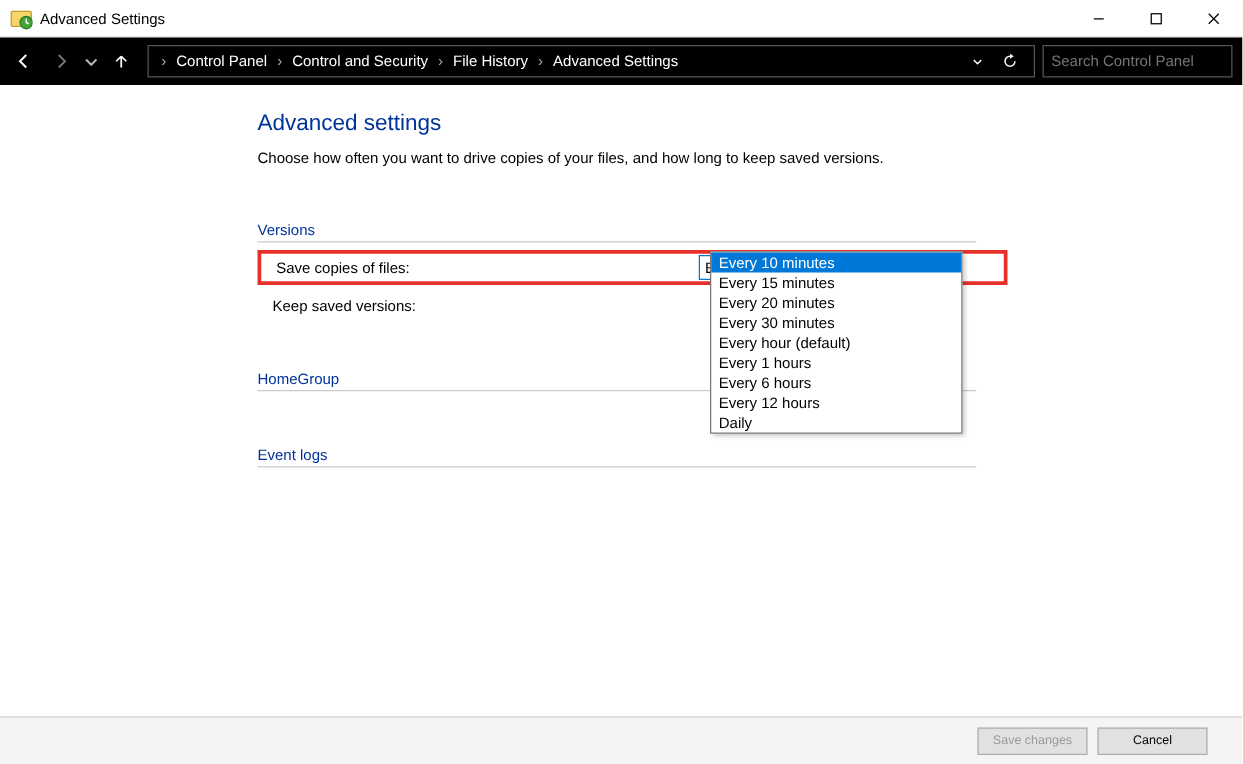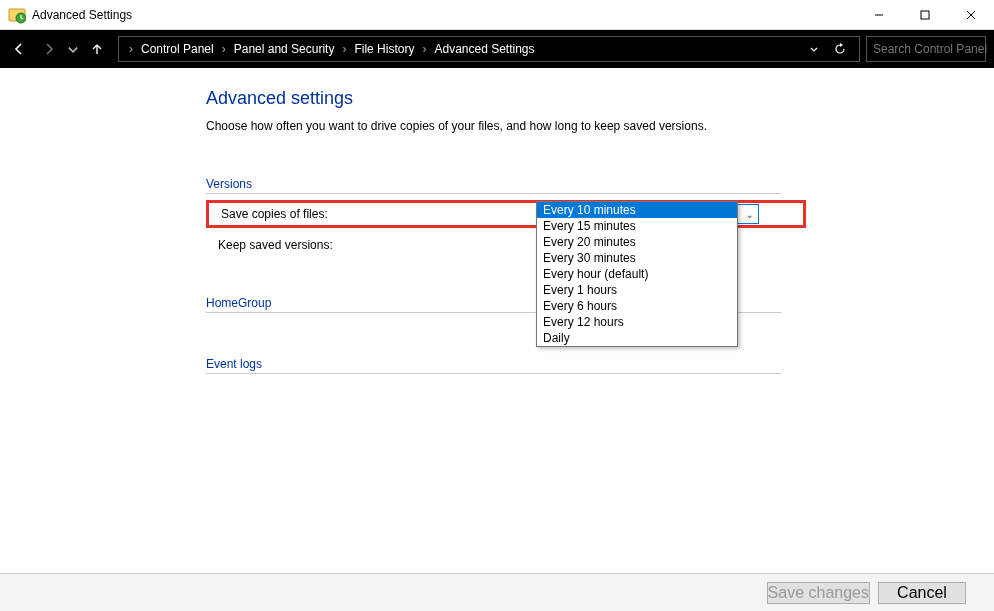--- a/index.html
+++ b/index.html
@@ -15,21 +15,21 @@
 
 
 .navbar { height: 38px; background: #000; display: flex; align-items: center; color: #fff; font-size: 12px; padding: 0 4px; }
 .nav-arrow { width: 30px; height: 30px; display: flex; align-items: center; justify-content: center; cursor: pointer; }
 .nav-arrow svg { width: 14px; height: 14px; }
 .breadcrumb-box { flex: 1; height: 26px; border: 1px solid #555; display: flex; align-items: center; padding: 0 6px; margin: 0 6px; background: #000; }
 .breadcrumb-box .seg { padding: 0 4px; cursor: pointer; }
 .breadcrumb-box .sep { padding: 0 4px; color: #aaa; }
 .breadcrumb-box .spacer { flex: 1; }
 .nav-smallbtn { width: 26px; height: 26px; display: flex; align-items: center; justify-content: center; cursor: pointer; }
-.searchbox { width: 120px; height: 26px; border: 1px solid #555; background: #000; display: flex; align-items: center; margin-right: 4px; }
+.searchbox { width: 152px; height: 26px; border: 1px solid #555; background: #000; display: flex; align-items: center; margin-right: 4px; }
 .searchbox input { flex: 1; background: transparent; border: none; outline: none; color: #888; font-size: 12px; padding: 0 6px; }
 
 
 .content { position: relative; height: 505px; background: #fff; padding-left: 206px; padding-top: 20px; font-size: 12px; color: #000; }
 .page-title { font-size: 18px; color: #003399; font-weight: 400; margin-bottom: 10px; }
 .desc { margin-bottom: 14px; }
 .section-hdr { color: #003399; border-bottom: 1px solid #ccc; padding-bottom: 2px; margin-bottom: 6px; font-size: 12px; width: 575px; margin-top: 44px; }
 
 .highlighted-row { border: 3px solid #e6302a; width: 600px; height: 28px; display: flex; align-items: center; margin-bottom: 10px; position: relative; }
 .row-label { padding-left: 12px; flex: 0 0 350px; }
@@ -40,27 +40,27 @@
 .select-closed { width: 200px; height: 20px; border: 1px solid #0078d7; background: #fff; display: flex; align-items: center; padding: 0 4px; font-size: 12px; justify-content: space-between; cursor: pointer; }
 .select-closed .chev { color: #555; font-size: 10px; }
 
 .indent-block { padding-left: 12px; margin-bottom: 14px; width: 575px; }
 .indent-block .line1 { margin-bottom: 2px; }
 .link-text { color: #0066cc; cursor: pointer; }
 .shield-line { display: flex; align-items: center; gap: 6px; margin-top: 4px; }
 .shield-icon-box { width: 16px; height: 16px; display: inline-flex; }
 
 
-.dropdown-open { position: absolute; left: 536px; top: 133px; width: 202px; border: 1px solid #767676; background: #fff; box-shadow: 2px 2px 4px rgba(0,0,0,0.25); z-index: 10; }
+.dropdown-open { position: absolute; left: 568px; top: 133px; width: 202px; border: 1px solid #767676; background: #fff; box-shadow: 2px 2px 4px rgba(0,0,0,0.25); z-index: 10; }
 .dropdown-open .opt { padding: 1px 6px; font-size: 12px; cursor: pointer; }
 .dropdown-open .opt.selected { background: #0078d7; color: #fff; }
 
 
 .bottombar { height: 38px; border-top: 1px solid #ccc; display: flex; align-items: center; justify-content: flex-end; gap: 8px; padding-right: 28px; background: #f4f4f4; }
-.btn { min-width: 88px; height: 22px; border: 1px solid #adadad; background: #e1e1e1; font-size: 16px; display: flex; align-items: center; justify-content: center; cursor: pointer; }
+.btn { min-width: 88px; height: 22px; border: 1px solid #adadad; background: #e1e1e1; font-size: 10px; display: flex; align-items: center; justify-content: center; cursor: pointer; }
 .btn.disabled { color: #9a9a9a; cursor: default; }
 </style>
 </head>
 <body>
 
 <div class="titlebar">
   <span class="icon-box">
     <svg viewBox="0 0 18 18">
         <rect x="1" y="3" width="16" height="12" rx="1" fill="#f8d568" stroke="#c59a2c"></rect>
         <circle cx="13" cy="12" r="5" fill="#3fa535" stroke="#2a7a23"></circle>
@@ -107,21 +107,21 @@
   <div class="nav-arrow">
       <svg viewBox="0 0 14 14">
         <path d="M7 3 L11 7 M7 3 L3 7 M7 3 V12" fill="none" stroke="#fff" stroke-width="1.4"></path>
       </svg>
     </div>
 
   <div class="breadcrumb-box">
     <span class="sep">›</span>
     <span class="seg">Control Panel</span>
     <span class="sep">›</span>
-    <span class="seg">Panel and Security</span>
+    <span class="seg">Control and Security</span>
     <span class="sep">›</span>
     <span class="seg">File History</span>
     <span class="sep">›</span>
     <span class="seg">Advanced Settings</span>
     <span class="spacer"></span>
     <span class="nav-smallbtn">
         <svg width="10" height="10" viewBox="0 0 10 10">
           <path d="M2 4 L5 7 L8 4" fill="none" stroke="#fff" stroke-width="1.2"></path>
         </svg>
       </span>

